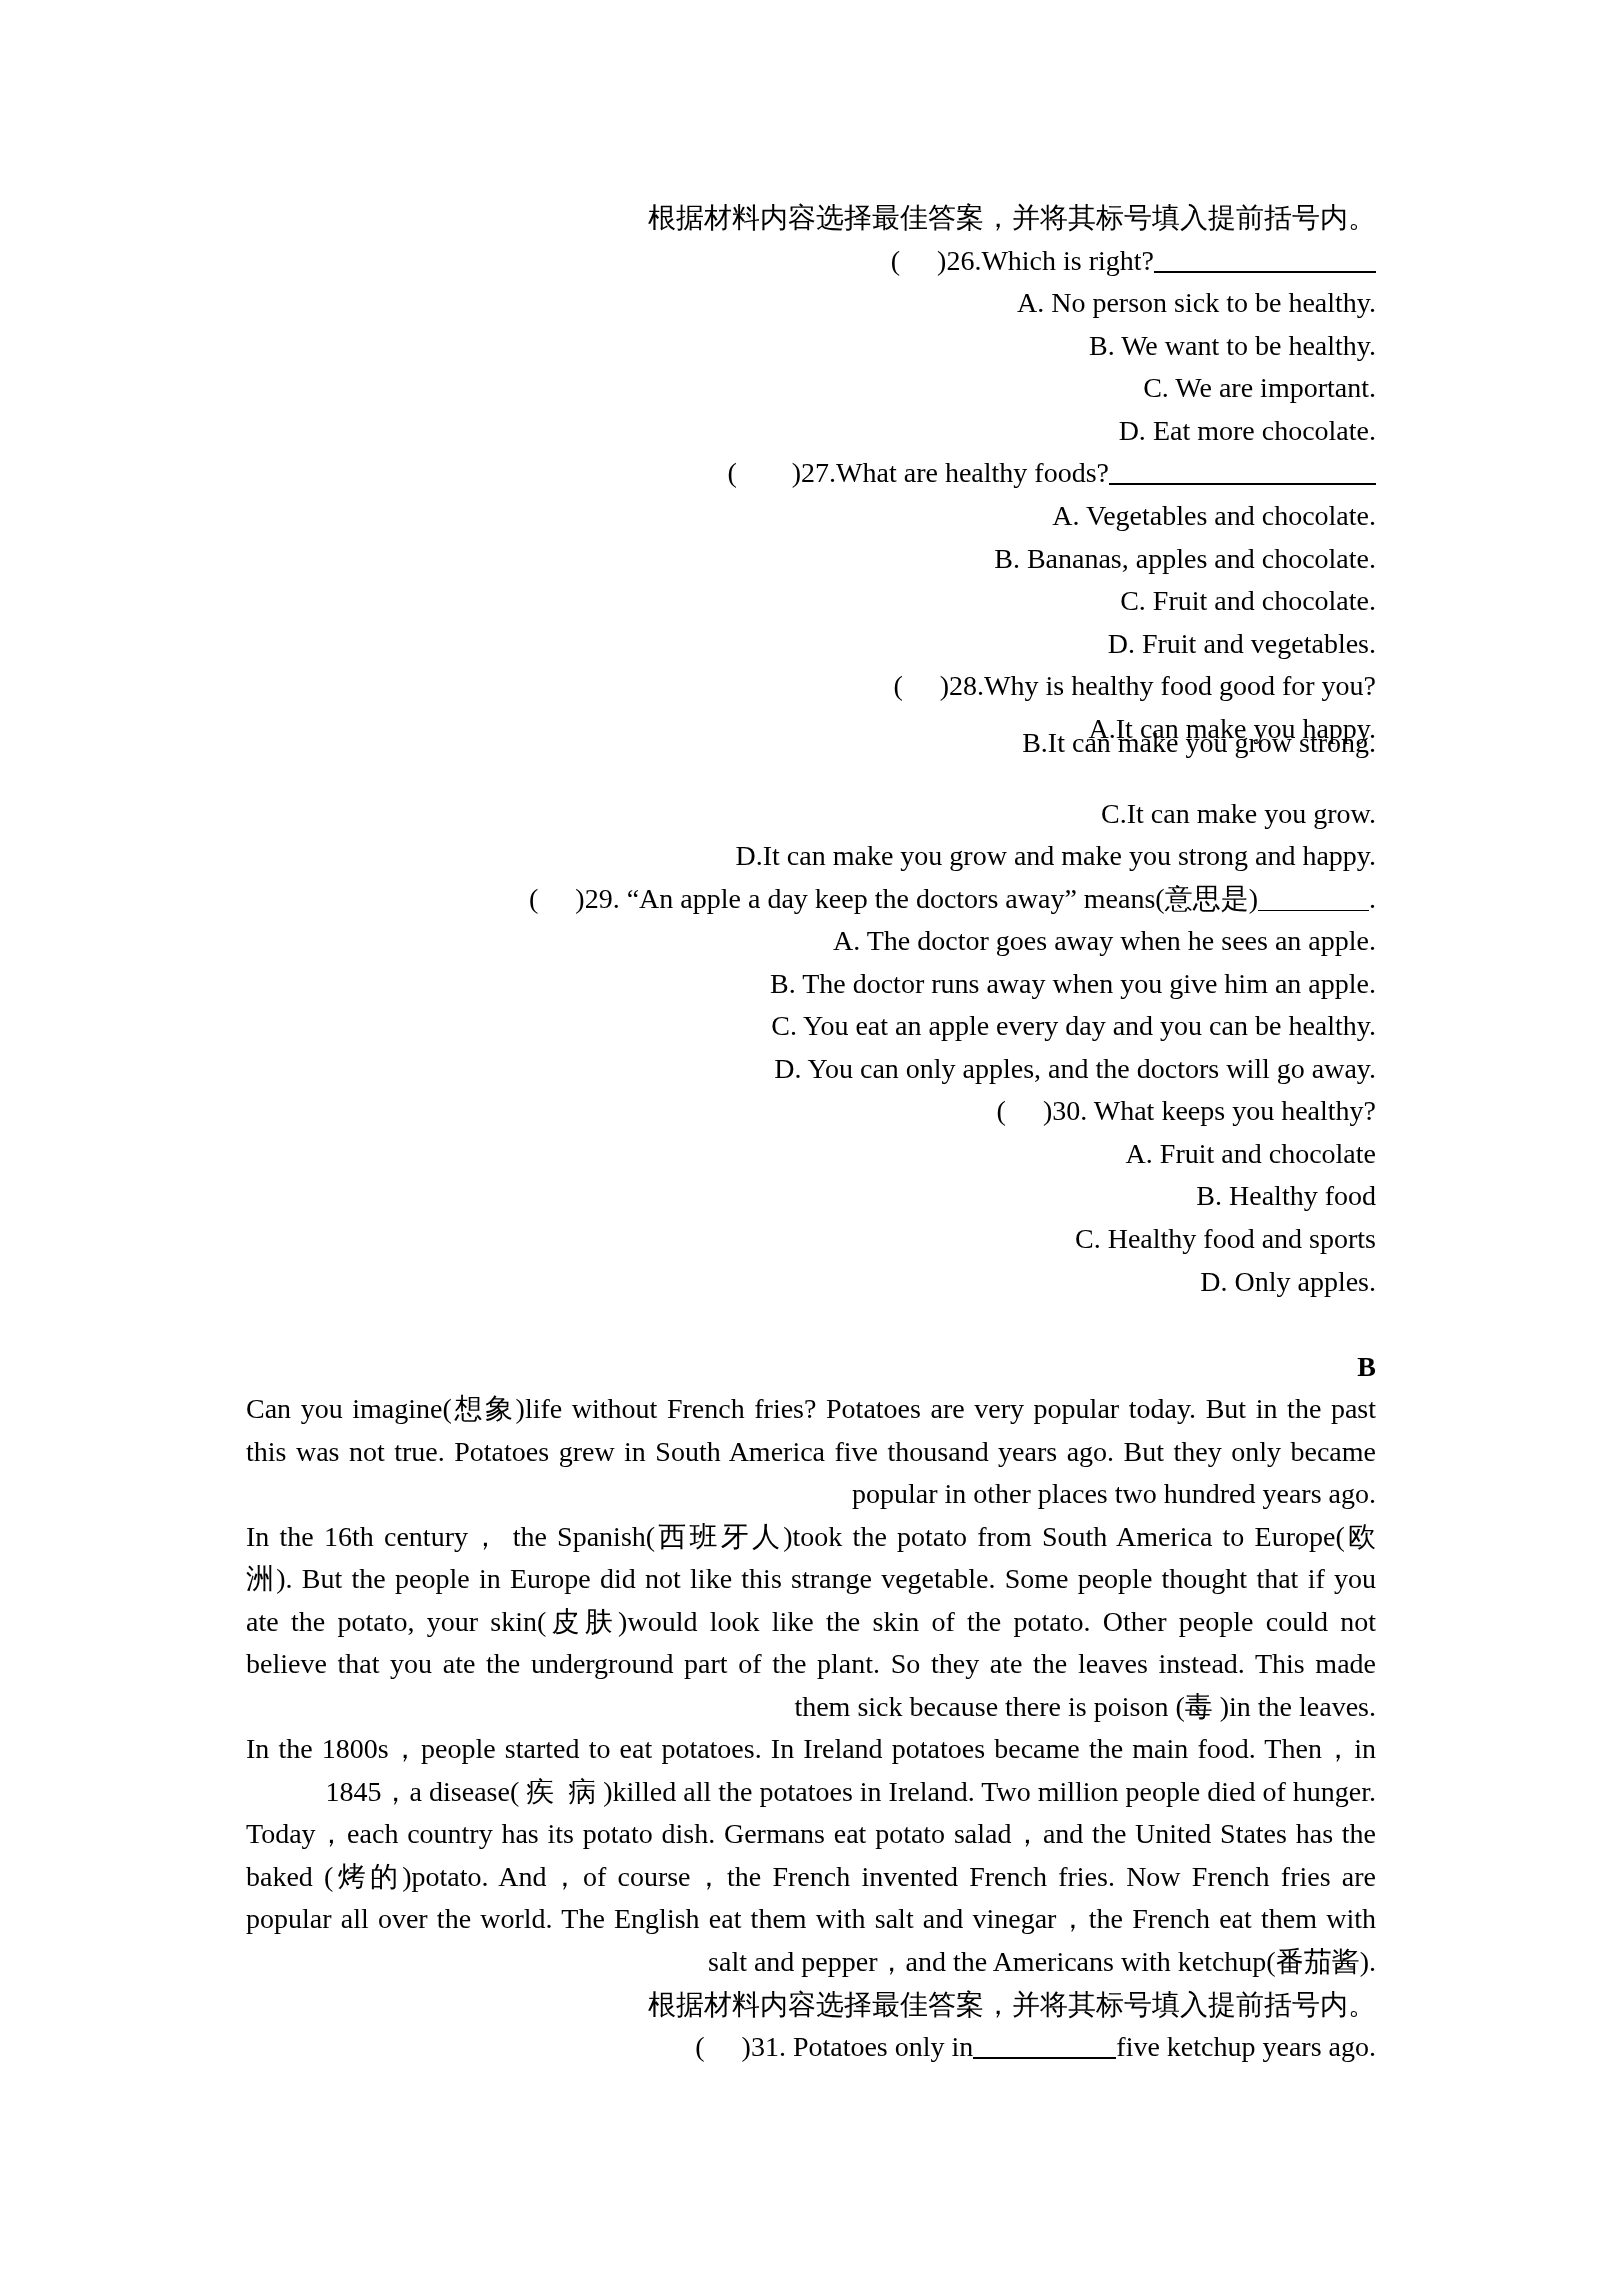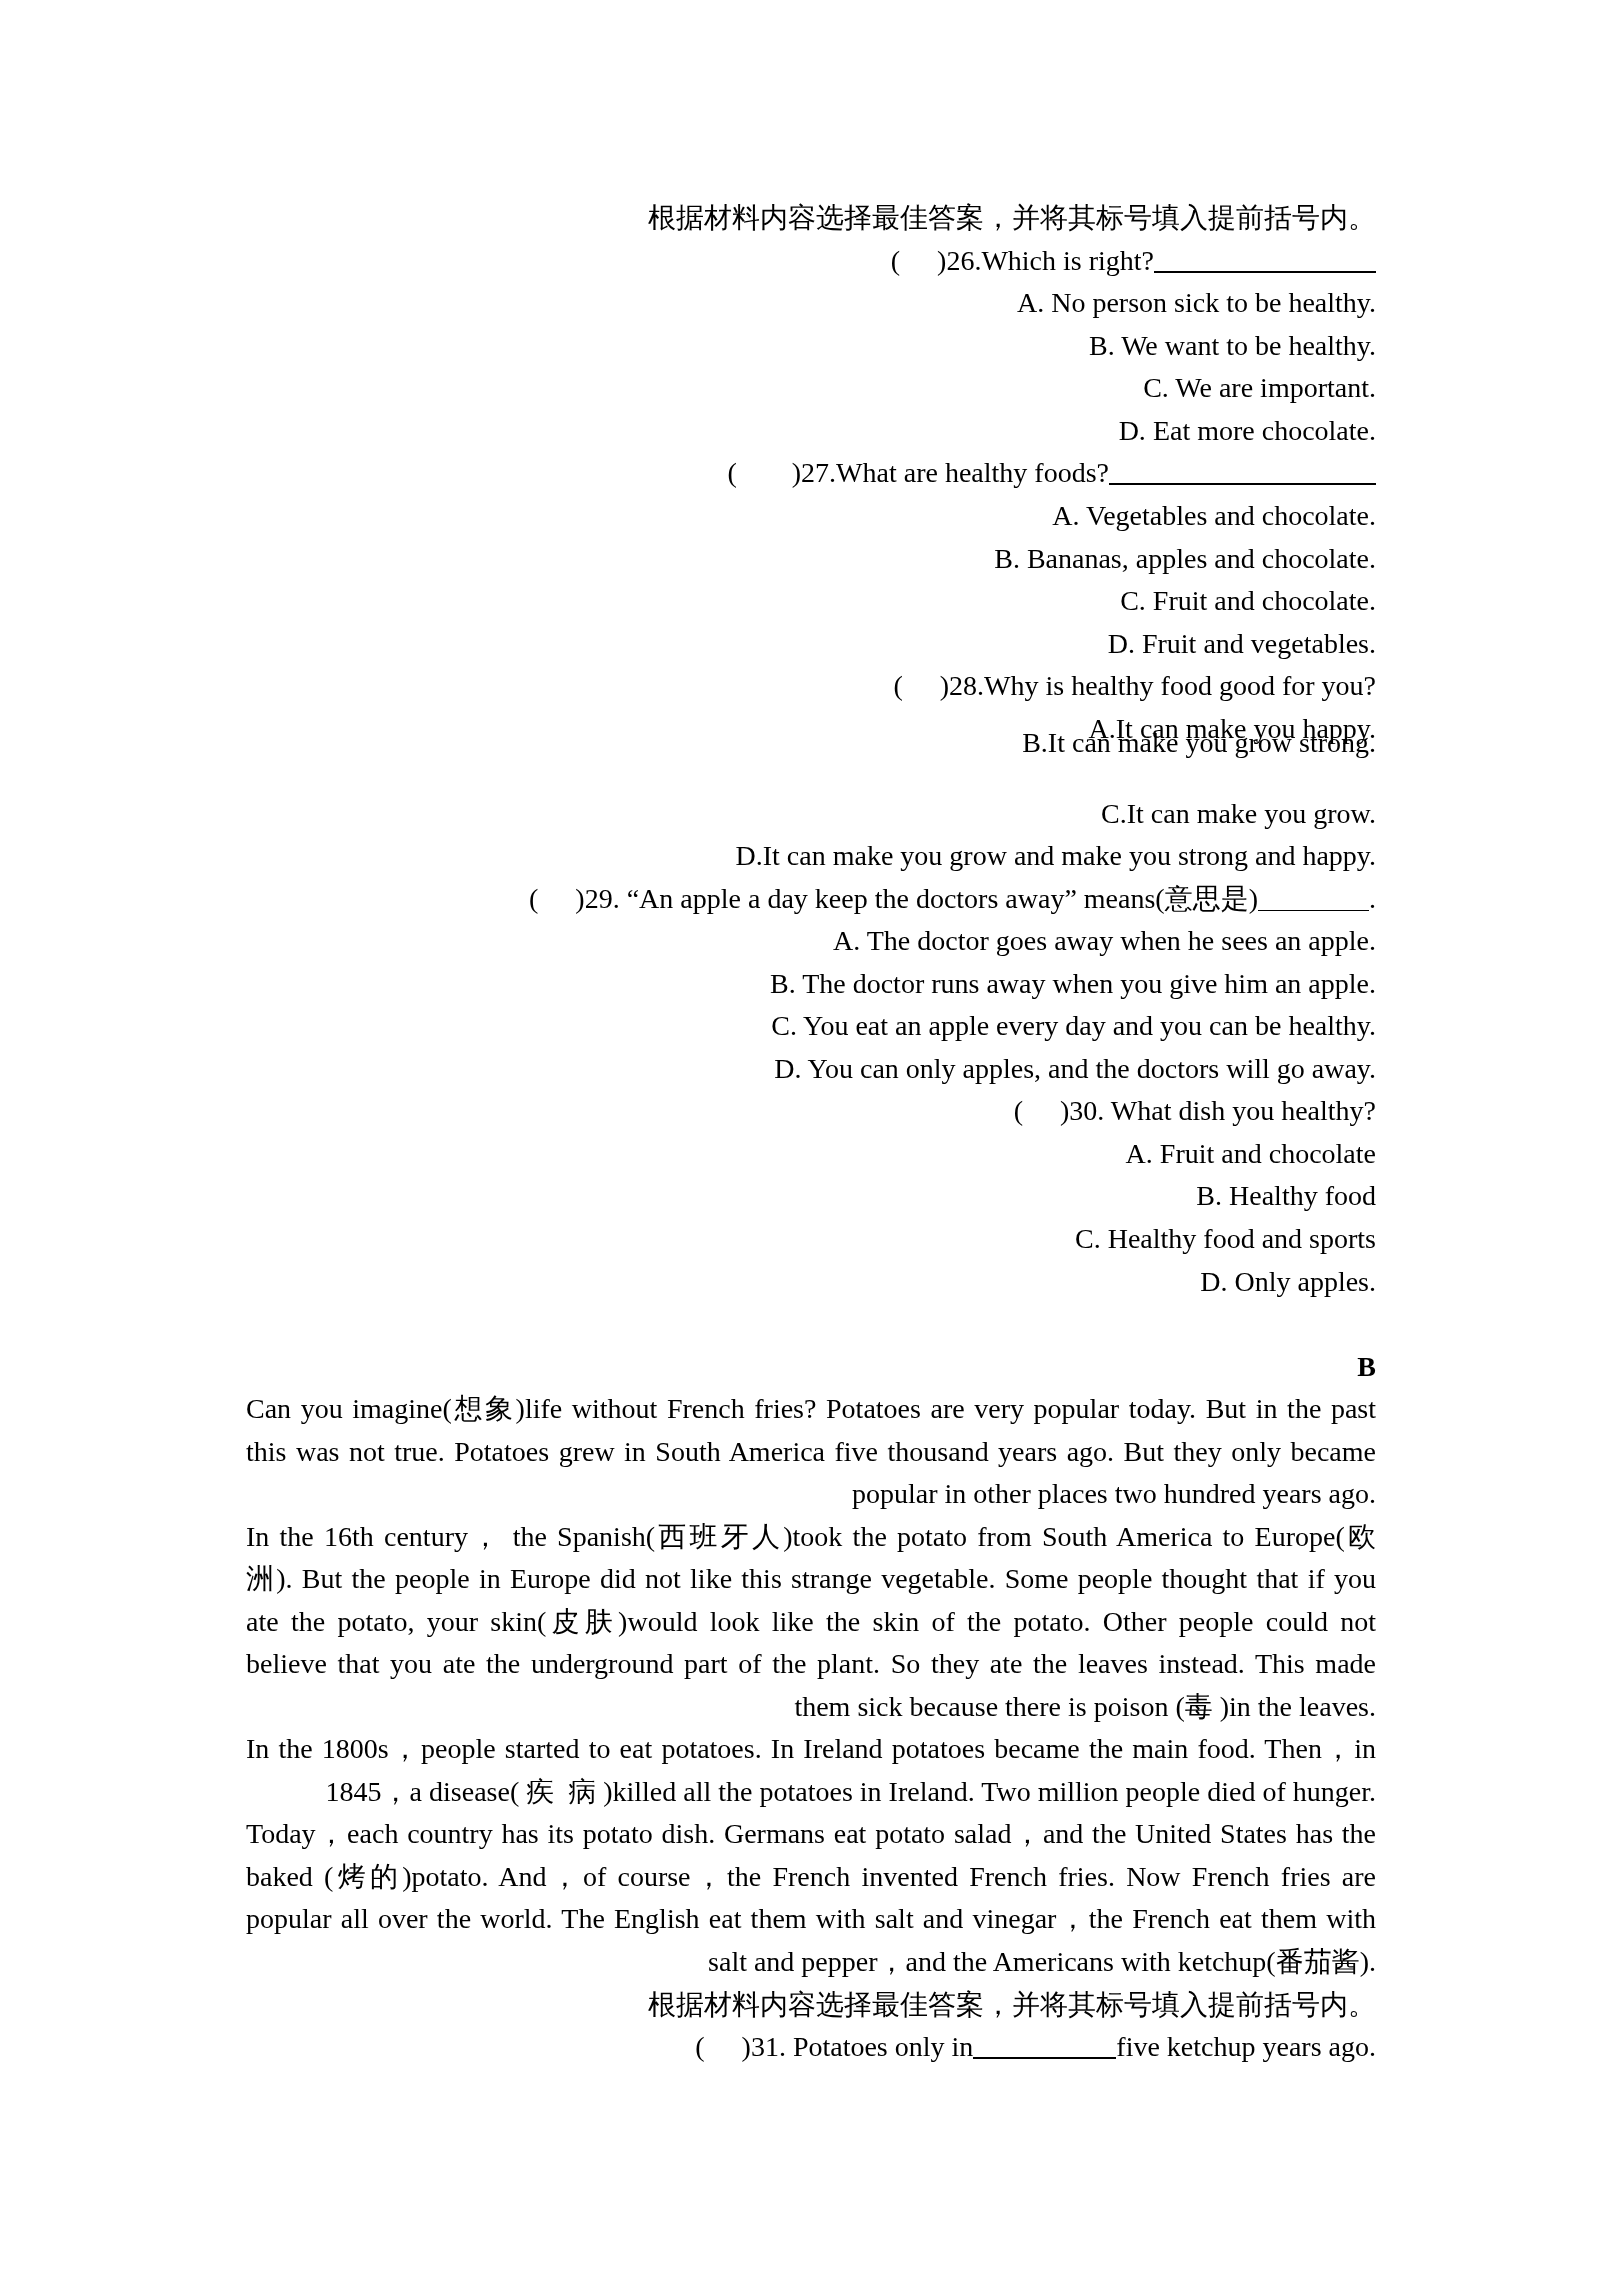--- a/index.html
+++ b/index.html
@@ -48,21 +48,21 @@
   <div class="line" style="top:721px"><span class="opt-label" style="width:56px">B.</span><span class="opt-text">It can make you grow strong.</span></div>
   <div class="line" style="top:792px"><span class="opt-label" style="width:48px">C.</span><span class="opt-text">It can make you grow.</span></div>
   <div class="line" style="top:834px"><span class="opt-label" style="width:48px">D.</span><span class="opt-text">It can make you grow and make you strong and happy.</span></div>
 
   <div class="line" style="top:877px"><span>(<span class="paren-gap" style="width:37px"></span>)</span><span>29.</span> <span>“An apple a day keep the doctors away” means(意思是)</span><span class="blank thin" style="width:111px"></span><span>.</span></div>
   <div class="line" style="top:919px"><span>A.</span> <span>The doctor goes away when he sees an apple.</span></div>
   <div class="line" style="top:962px"><span>B.</span> <span>The doctor runs away when you give him an apple.</span></div>
   <div class="line" style="top:1004px"><span>C.</span> <span>You eat an apple every day and you can be healthy.</span></div>
   <div class="line" style="top:1047px"><span>D.</span> <span>You can only apples, and the doctors will go away.</span></div>
 
-  <div class="line" style="top:1089px"><span>(<span class="paren-gap" style="width:37px"></span>)</span><span>30.</span> <span>What dish you healthy?</span></div>
+  <div class="line" style="top:1089px"><span>(<span class="paren-gap" style="width:37px"></span>)</span><span>30.</span> <span>What keeps you healthy?</span></div>
   <div class="line" style="top:1132px"><span>A.</span> <span>Fruit and chocolate</span></div>
   <div class="line" style="top:1174px"><span>B.</span> <span>Healthy food</span></div>
   <div class="line" style="top:1217px"><span>C.</span> <span>Healthy food and sports</span></div>
   <div class="line" style="top:1260px"><span>D.</span> <span>Only apples.</span></div>
 
   <div class="line bold" style="top:1345px">B</div>
 
   <div class="line just" style="top:1387px">Can you imagine(想象)life without French fries? Potatoes are very popular today. But in the past</div>
   <div class="line just" style="top:1430px">this was not true. Potatoes grew in South America five thousand years ago. But they only became</div>
   <div class="line" style="top:1472px">popular in other places two hundred years ago.</div>

